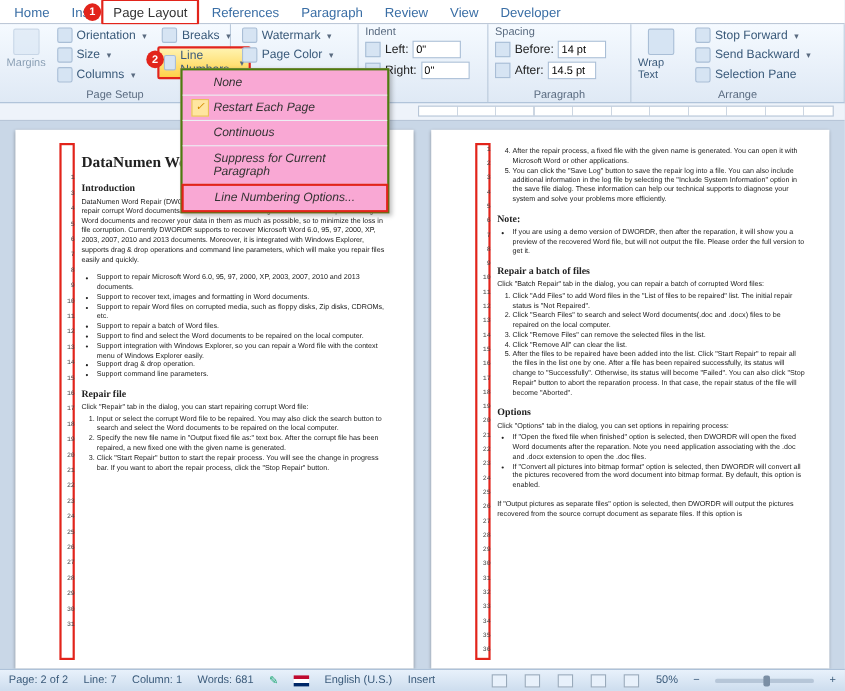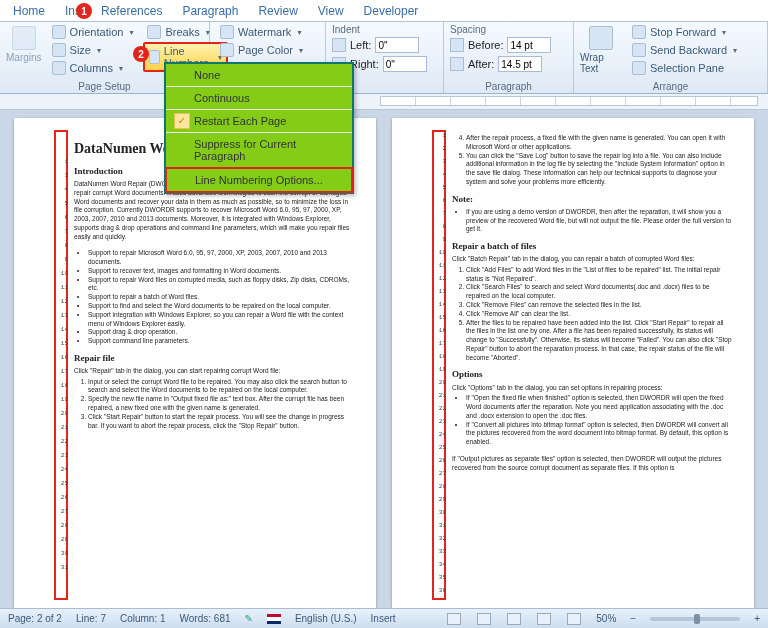--- a/index.html
+++ b/index.html
@@ -26,21 +26,21 @@
   .smallbtn .ic { width: 14px; height: 14px; background: #d6e4f3; border: 1px solid #a9bed6; border-radius: 2px; }
   .chev { font-size: 8px; color: #5a6b80; margin-left: 2px; }
 
   .linenum-hilite { border: 2px solid #e2241b; background: linear-gradient(#fff3b0,#ffd24a); border-radius: 2px; padding: 1px 4px; }
 
   .spinbox { display: flex; align-items: center; gap: 4px; }
   .spinbox input { width: 44px; height: 16px; font-size: 10px; border: 1px solid #a9bed6; background: #fff; text-align: left; padding-left: 2px; }
   .spinbox .ic { width: 14px; height: 14px; background: #d6e4f3; border: 1px solid #a9bed6; }
 
   
-  .dropdown { position: absolute; top: 62px; left: 164px; width: 190px; background: #84cc16; border: 2px solid #0f766e; box-shadow: 2px 2px 4px rgba(0,0,0,0.25); z-index: 50; }
+  .dropdown { position: absolute; top: 62px; left: 164px; width: 190px; background: #f9a8d4; border: 2px solid #4d7c0f; box-shadow: 2px 2px 4px rgba(0,0,0,0.25); z-index: 50; font-style: italic; }
   .dropdown .item { padding: 5px 10px 5px 28px; font-size: 11px; color: #333; border-bottom: 1px solid #eceff3; position: relative; }
   .dropdown .item.check::before { content: "✓"; position: absolute; left: 8px; color: #d28b00; background: #ffe6a0; border: 1px solid #e8c05a; width: 14px; height: 14px; line-height: 14px; text-align: center; font-size: 10px; top: 3px; }
   .dropdown .item.hilite { border: 2px solid #e2241b; margin: -1px; }
 
   
   .ruler { height: 16px; background: #eef3fa; border-bottom: 1px solid #b8c6d8; position: relative; }
   .ruler-inner { position:absolute; left:380px; right:10px; top:2px; height:10px; background: repeating-linear-gradient(90deg,#fff,#fff 34px,#ccd6e2 34px,#ccd6e2 35px); border:1px solid #b8c6d8;}
 
   
   .docs { display: flex; gap: 16px; padding: 8px 14px 0 14px; height: 498px; background: #c9d7e7; overflow: hidden; }
@@ -60,20 +60,21 @@
   .status .zoomtrack { width:90px; height:4px; background:#b6c6d8; position:relative; border-radius:2px;}
   .status .zoomtrack::after{content:"";position:absolute; left:44px; top:-3px; width:6px; height:10px; background:#7a8ea4; border-radius:2px;}
   .flag { display:inline-block; width:14px; height:10px; background:linear-gradient(180deg,#bf0a30 0 33%,#fff 33% 66%,#002868 66%);}   
 </style>
 </head>
 <body>
 
 <div class="tabs">
   <div class="tab">Home</div>
   <div class="tab">Ins</div>
+  <div class="tab active">Page Layout</div>
   <div class="tab">References</div>
   <div class="tab">Paragraph</div>
   <div class="tab">Review</div>
   <div class="tab">View</div>
   <div class="tab">Developer</div>
 </div>
 <span class="callout-num n1">1</span>
 
 <div class="ribbon">
   <div class="group" style="width:210px">
@@ -186,22 +187,22 @@
           </div>
       </div>
     </div>
     <div class="group-label">Arrange</div>
   </div>
 </div>
 <span class="callout-num n2">2</span>
 
 <div class="dropdown">
   <div class="item">None</div>
+  <div class="item check">Restart Each Page</div>
   <div class="item">Continuous</div>
-  <div class="item check">Restart Each Page</div>
   <div class="item">Suppress for Current Paragraph</div>
   <div class="item hilite">Line Numbering Options...</div>
 </div>
 <span class="callout-num n3">3</span>
 
 <div class="ruler">
     <div class="ruler-inner"></div>
   </div>
 
 <div class="docs">

